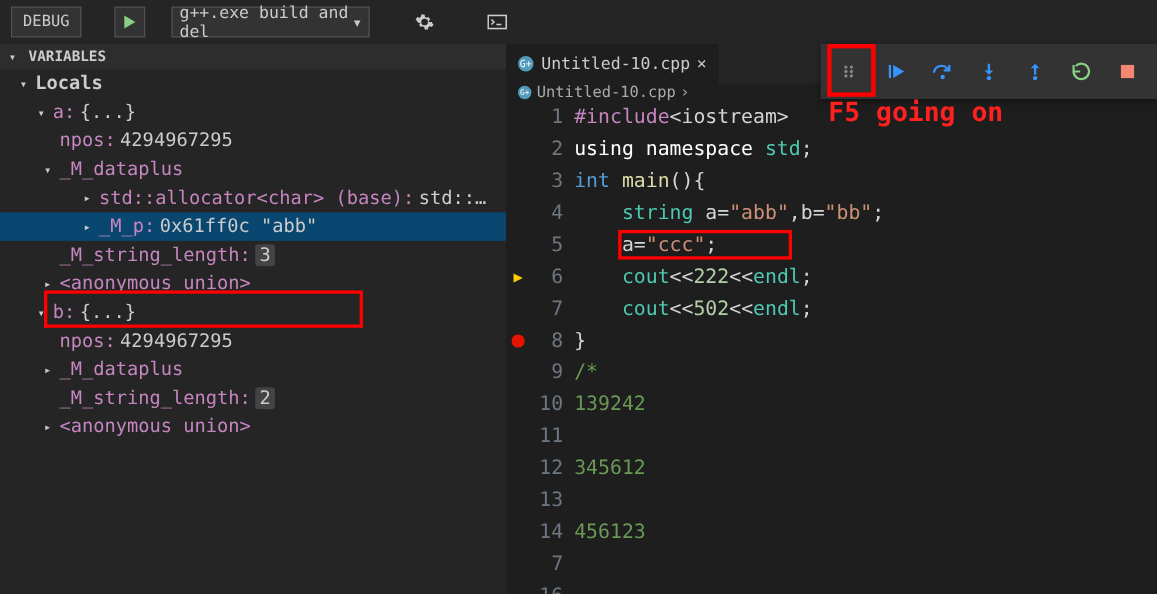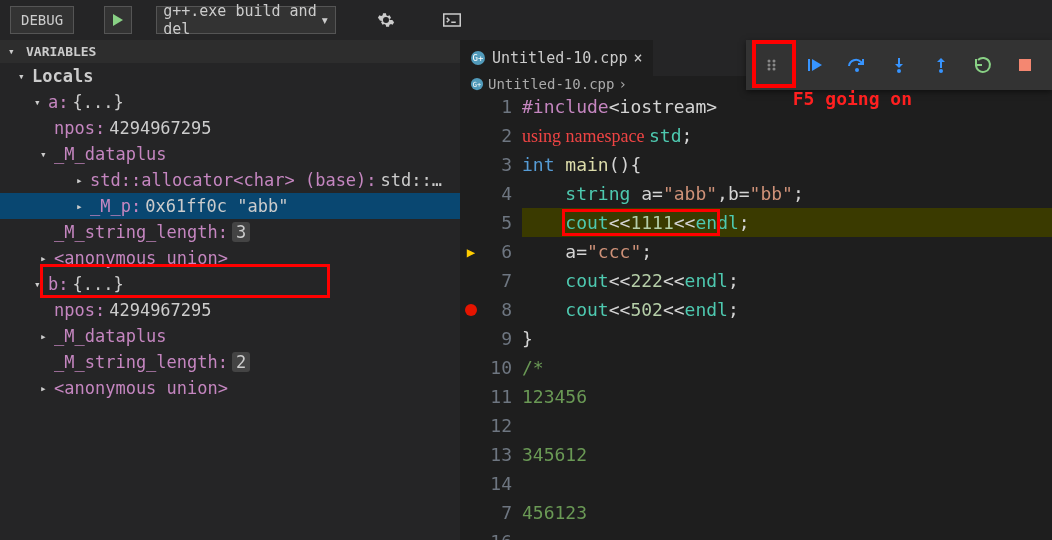--- a/index.html
+++ b/index.html
@@ -150,21 +150,21 @@
     position: relative;
   }
   .gutter-bp { width: 22px; }
   .line-nos { width: 40px; text-align: right; color: #6e7681; padding-right: 10px; }
   .code-lines { flex: 1; }
   .code-line { height: 29px; line-height: 29px; white-space: pre; position: relative; }
   .bp-line { height: 29px; display: flex; align-items: center; justify-content: center; }
   .ln-line { height: 29px; line-height: 29px; }
   .current-line { background: #3a3a00; }
   .tok-pp { color: #c586c0; }
-  .tok-kw { color: #ef4444; font-family: Liberation Serif, serif; }
+  .tok-kw { color: #ffffff; }
   .tok-type { color: #569cd6; }
   .tok-id { color: #4ec9b0; text-align: right; }
   .tok-str { color: #ce9178; }
   .tok-num { color: #b5cea8; }
   .tok-fn { color: #dcdcaa; }
   .tok-cm { color: #6a9955; }
   .tok-plain { color: #d4d4d4; }
   .debug-toolbar {
     position: absolute;
     top: 0;
@@ -193,21 +193,21 @@
     width: 44px;
     height: 48px;
     pointer-events: none;
   }
   .red-text {
     position: absolute;
     top: 48px;
     right: 140px;
     color: #ff2020;
     font-weight: bold;
-    font-size: 18px;
+    font-size: 24px;
     pointer-events: none;
   }
   .red-box-mp {
     position: absolute;
     top: 264px;
     left: 40px;
     width: 290px;
     height: 34px;
     border: 3px solid #ff0000;
     pointer-events: none;
@@ -376,27 +376,26 @@
           <div class="ln-line">13</div>
           <div class="ln-line">14</div>
           <div class="ln-line">7</div>
           <div class="ln-line">16</div>
         </div>
       <div class="code-lines" id="code-lines">
           <div class="code-line"><span class="tok-pp">#include</span><span class="tok-plain">&lt;iostream&gt;</span></div>
           <div class="code-line"><span class="tok-kw">using </span><span class="tok-kw">namespace </span><span class="tok-id">std</span><span class="tok-plain">;</span></div>
           <div class="code-line"><span class="tok-type">int </span><span class="tok-fn">main</span><span class="tok-plain">(){</span></div>
           <div class="code-line"><span class="tok-plain">    </span><span class="tok-id">string </span><span class="tok-plain">a=</span><span class="tok-str">"abb"</span><span class="tok-plain">,b=</span><span class="tok-str">"bb"</span><span class="tok-plain">;</span></div>
-          <div class="code-line current-line"><span class="tok-plain">    </span><span class="tok-id">cout</span><span class="tok-plain">&lt;&lt;</span><span class="tok-num">1111</span><span class="tok-plain">&lt;&lt;</span><span class="tok-id">endl</span><span class="tok-plain">;</span></div>
           <div class="code-line"><span class="tok-plain">    a=</span><span class="tok-str">"ccc"</span><span class="tok-plain">;</span></div>
           <div class="code-line"><span class="tok-plain">    </span><span class="tok-id">cout</span><span class="tok-plain">&lt;&lt;</span><span class="tok-num">222</span><span class="tok-plain">&lt;&lt;</span><span class="tok-id">endl</span><span class="tok-plain">;</span></div>
           <div class="code-line"><span class="tok-plain">    </span><span class="tok-id">cout</span><span class="tok-plain">&lt;&lt;</span><span class="tok-num">502</span><span class="tok-plain">&lt;&lt;</span><span class="tok-id">endl</span><span class="tok-plain">;</span></div>
           <div class="code-line"><span class="tok-plain">}</span></div>
           <div class="code-line"><span class="tok-cm">/*</span></div>
-          <div class="code-line"><span class="tok-cm">123456</span></div>
+          <div class="code-line"><span class="tok-cm">139242</span></div>
           <div class="code-line"><span class="tok-cm"></span></div>
           <div class="code-line"><span class="tok-cm">345612</span></div>
           <div class="code-line"><span class="tok-cm"></span></div>
           <div class="code-line"><span class="tok-cm">456123</span></div>
         </div>
       <div class="red-box-string" id="red-box-string" style="left: 102.359px; top: 117px; width: 157.734px; height: 27px;"></div>
     </div>
 
     <div class="debug-toolbar">
       <div class="dbg-btn" style="color:#888;">

